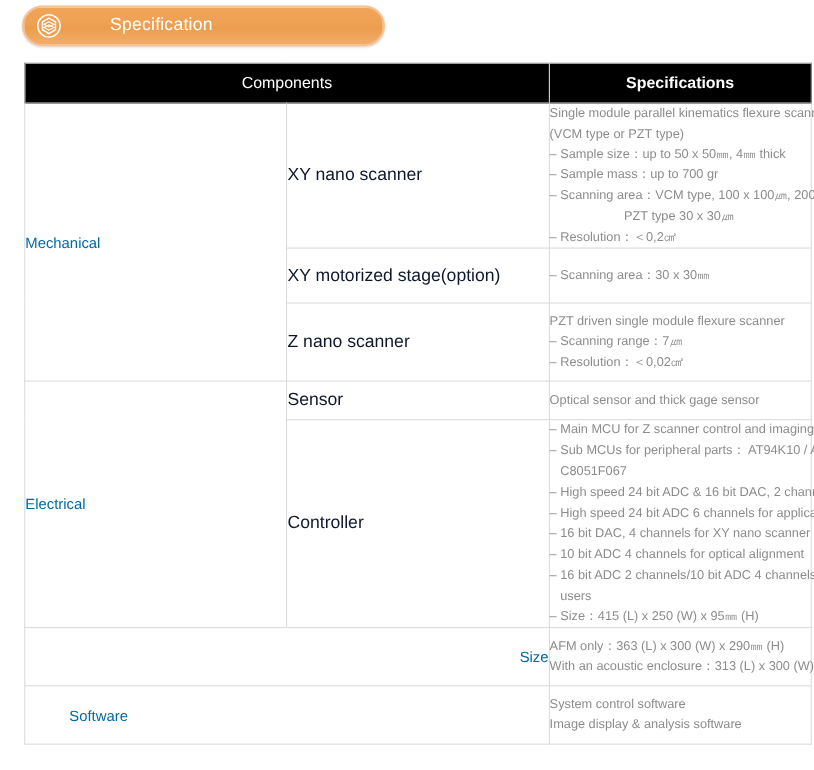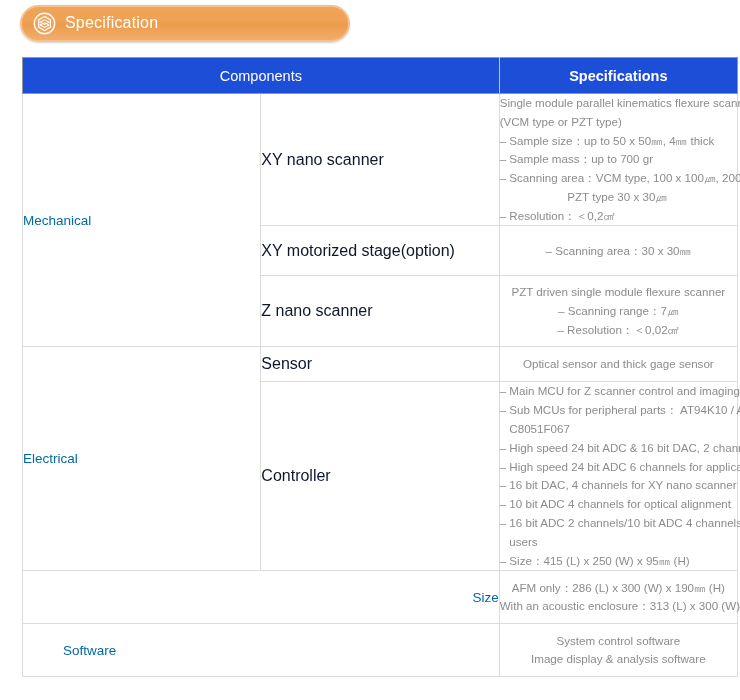--- a/index.html
+++ b/index.html
@@ -41,38 +41,39 @@
     flex: 0 0 auto;
     margin-right: 9px;
     display: block;
   }
   #badge-title {
     color: #ffffff;
     font-size: 16px;
     letter-spacing: 0.2px;
     line-height: 1;
     padding-bottom: 1px;
+    margin-left: 35px;
   }
 
   
   #spec-table {
     position: absolute;
     left: 22px;
     top: 57px;
     width: 716px;
     border-collapse: collapse;
     table-layout: fixed;
   }
   #spec-table td, #spec-table th {
     border: 1px solid #dcdcdc;
     vertical-align: middle;
     padding: 0;
   }
   .thead-cell {
-    background: #1d4ed8;
+    background: #000000;
     color: #ffffff;
     font-size: 14.5px;
     font-weight: normal;
     text-align: center;
     height: 35px;
     border: 1px solid #969696 !important;
     border-right-color: #c6c6c6 !important;
   }
   .thead-cell.last { border-right-color: #969696 !important; font-weight: bold; }
 
@@ -88,21 +89,21 @@
     padding: 0 0 0 14px;
     width: 181px;
   }
   .spec-cell {
     color: #8c8c8c;
     font-size: 11.6px;
     line-height: 1.62;
     padding: 9px 10px 9px 12px;
     vertical-align: top;
   }
-  .spec-cell.mid { vertical-align: middle; padding-top: 6px; padding-bottom: 6px; text-align: center; }
+  .spec-cell.mid { vertical-align: middle; padding-top: 6px; padding-bottom: 6px; }
   .spec-line { white-space: pre; }
 </style>
 </head>
 <body>
 
 <div id="badge-wrap">
   <div id="spec-badge">
     <svg id="badge-icon" viewBox="0 0 24 24">
       <circle cx="12" cy="12" r="10.6" fill="none" stroke="#ffffff" stroke-width="1.5" opacity="0.95"></circle>
       <polygon points="12,4.6 18.2,8.3 18.2,15.7 12,19.4 5.8,15.7 5.8,8.3" fill="none" stroke="#ffffff" stroke-width="1.4" opacity="0.95"></polygon>
@@ -172,21 +173,21 @@
         <div class="spec-line">– 10 bit ADC 4 channels for optical alignment</div>
         <div class="spec-line">– 16 bit ADC 2 channels/10 bit ADC 4 channels  for additional inputs of</div>
         <div class="spec-line">   users</div>
         <div class="spec-line">– Size：415 (L) x 250 (W) x 95㎜ (H)</div>
       </td>
     </tr>
 
     <tr>
       <td class="cat-cell" colspan="2" style="height:52px;text-align:right;">Size</td>
       <td class="spec-cell mid">
-        <div class="spec-line">AFM only：286 (L) x 300 (W) x 190㎜ (H)</div>
+        <div class="spec-line">AFM only：363 (L) x 300 (W) x 290㎜ (H)</div>
         <div class="spec-line">With an acoustic enclosure：313 (L) x 300 (W) x 370㎜ (H)</div>
       </td>
     </tr>
 
     <tr>
       <td class="cat-cell" colspan="2" style="height:52px;padding-left:40px;">Software</td>
       <td class="spec-cell mid">
         <div class="spec-line">System control software</div>
         <div class="spec-line">Image display &amp; analysis software</div>
       </td>

